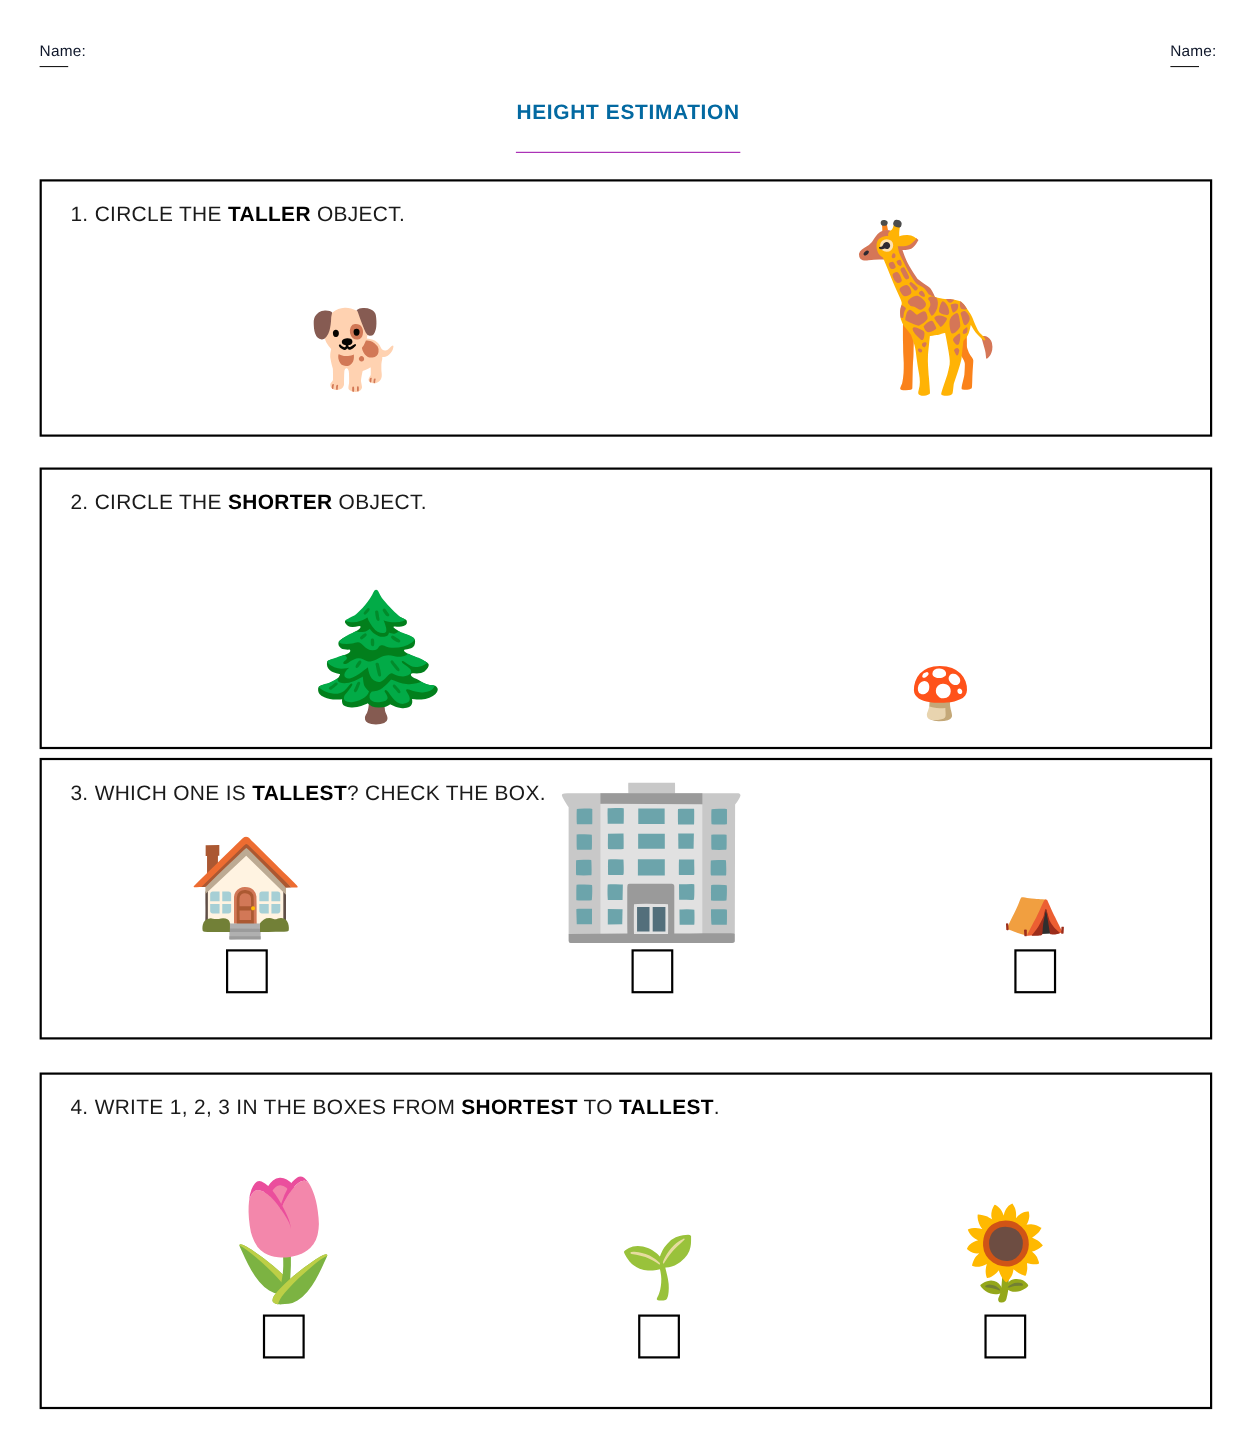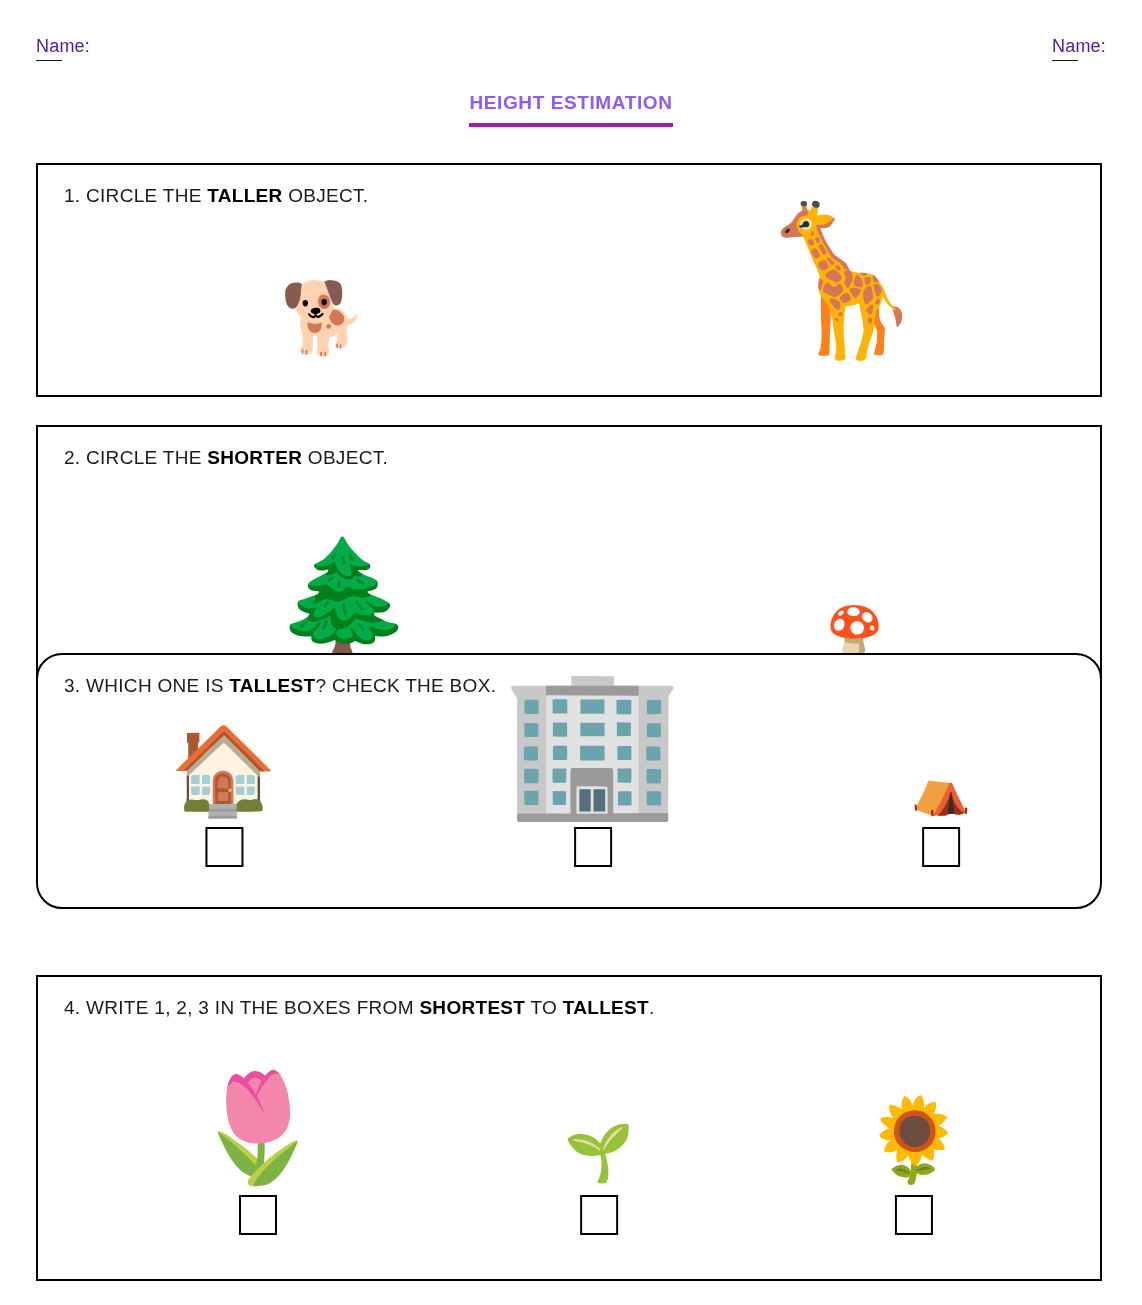--- a/index.html
+++ b/index.html
@@ -21,24 +21,24 @@
   .header {
     position: absolute;
     left: 36px;
     top: 34px;
     width: 1070px;
     height: 30px;
   }
   .header-field {
     position: absolute;
     top: 0;
-    font-size: 18px;
+    font-size: 14px;
     line-height: 24px;
     letter-spacing: 0.2px;
-    color: #4c1d95;
+    color: #0f172a;
     white-space: nowrap;
   }
   .header-field.left  { left: 0; }
   .header-field.right { right: 0; }
   
   .header-field::after {
     content: "";
     position: absolute;
     left: 0;
     bottom: -3px;
@@ -53,37 +53,37 @@
     left: 0;
     top: 92px;
     width: 1142px;
     text-align: center;
   }
   .title {
     display: inline-block;
     font-size: 19px;
     font-weight: bold;
     letter-spacing: 0.6px;
-    color: #8b5cf6;
-    padding-bottom: 9px;
-    border-bottom: 4px solid #a21caf;
+    color: #0369a1;
+    padding-bottom: 24px;
+    border-bottom: 1px solid #a21caf;
   }
 
   
   .qbox {
     position: absolute;
     left: 36px;
     width: 1066px;
     box-sizing: border-box;
     border: 2px solid #000;
     background: #ffffff;
   }
   #qbox-1 { top: 163px;  height: 234px; }
   #qbox-2 { top: 425px;  height: 256px; }
-  #qbox-3 { top: 653px;  height: 256px; border-radius: 26px; }
+  #qbox-3 { top: 689px;  height: 256px; }
   #qbox-4 { top: 975px;  height: 306px; }
 
   .prompt {
     position: absolute;
     left: 26px;
     top: 20px;
     font-size: 19px;
     letter-spacing: 0.3px;
     color: #1a1a1a;
     white-space: nowrap;

